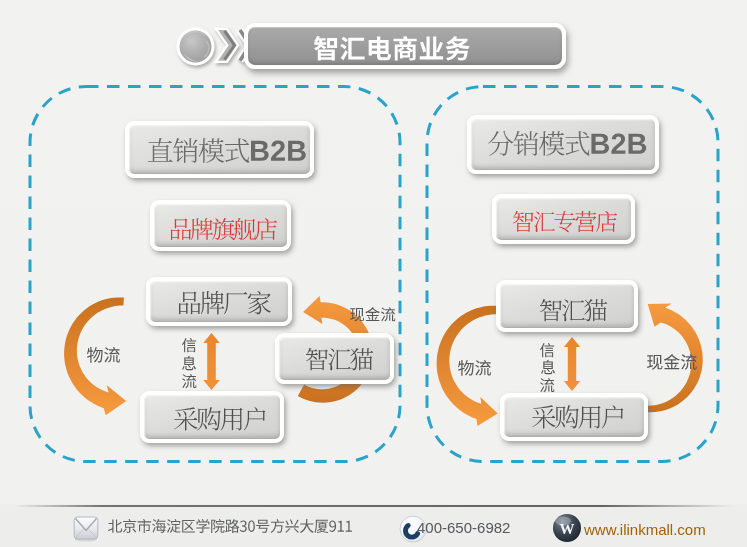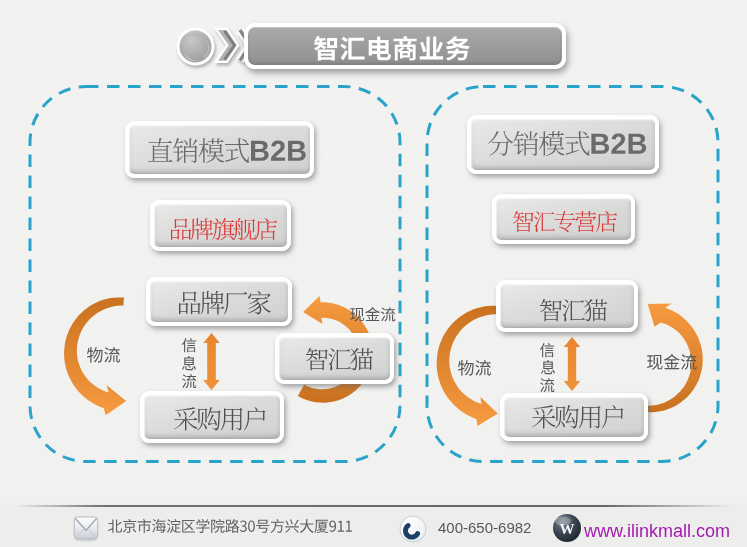--- a/index.html
+++ b/index.html
@@ -150,25 +150,25 @@
 <defs>
       <radialGradient id="pg" cx=".35" cy=".3" r=".9">
         <stop offset="0" stop-color="#ffffff"></stop>
         <stop offset=".7" stop-color="#eef1f4"></stop>
         <stop offset="1" stop-color="#ccd3da"></stop>
       </radialGradient>
     </defs>
 <circle cx="15" cy="15" r="13" fill="url(#pg)" stroke="#c9ced5" stroke-width="1"></circle>
 <path d="M10.2 11.5 A 6.4 6.4 0 1 0 19.6 19.6" fill="none" stroke="#1d3f66" stroke-width="4.9" stroke-linecap="round"></path>
 </svg>
-<div style="position:absolute;left:438px;top:519px;z-index:3;font-size:15px;color:#55585c;font-family:Liberation Sans,sans-serif">400-650-6982</div>
+<div style="position:absolute;left:417px;top:519px;z-index:3;font-size:15px;color:#55585c;font-family:Liberation Sans,sans-serif">400-650-6982</div>
 <svg style="position:absolute;left:551px;top:512px;z-index:3" width="32" height="32" viewBox="0 0 32 32">
 <defs>
       <radialGradient id="wg" cx=".35" cy=".28" r=".95">
         <stop offset="0" stop-color="#7b8795"></stop>
         <stop offset=".45" stop-color="#3a4450"></stop>
         <stop offset="1" stop-color="#0d141d"></stop>
       </radialGradient>
     </defs>
 <circle cx="16" cy="16" r="14" fill="url(#wg)"></circle>
 <ellipse cx="12" cy="9" rx="8" ry="4.5" fill="#fff" opacity=".25"></ellipse>
 <text x="16" y="22" font-family="&quot;Liberation Serif&quot;,serif" font-size="15" font-weight="bold" fill="#f2f4f6" text-anchor="middle">W</text>
 </svg>
-<div style="position:absolute;left:584px;top:521px;z-index:3;font-size:18px;color:#a21caf;font-family:Liberation Sans,sans-serif">www.ilinkmall.com</div>
+<div style="position:absolute;left:584px;top:521px;z-index:3;font-size:15px;color:#a16207;font-family:Liberation Sans,sans-serif">www.ilinkmall.com</div>
 </body></html>

